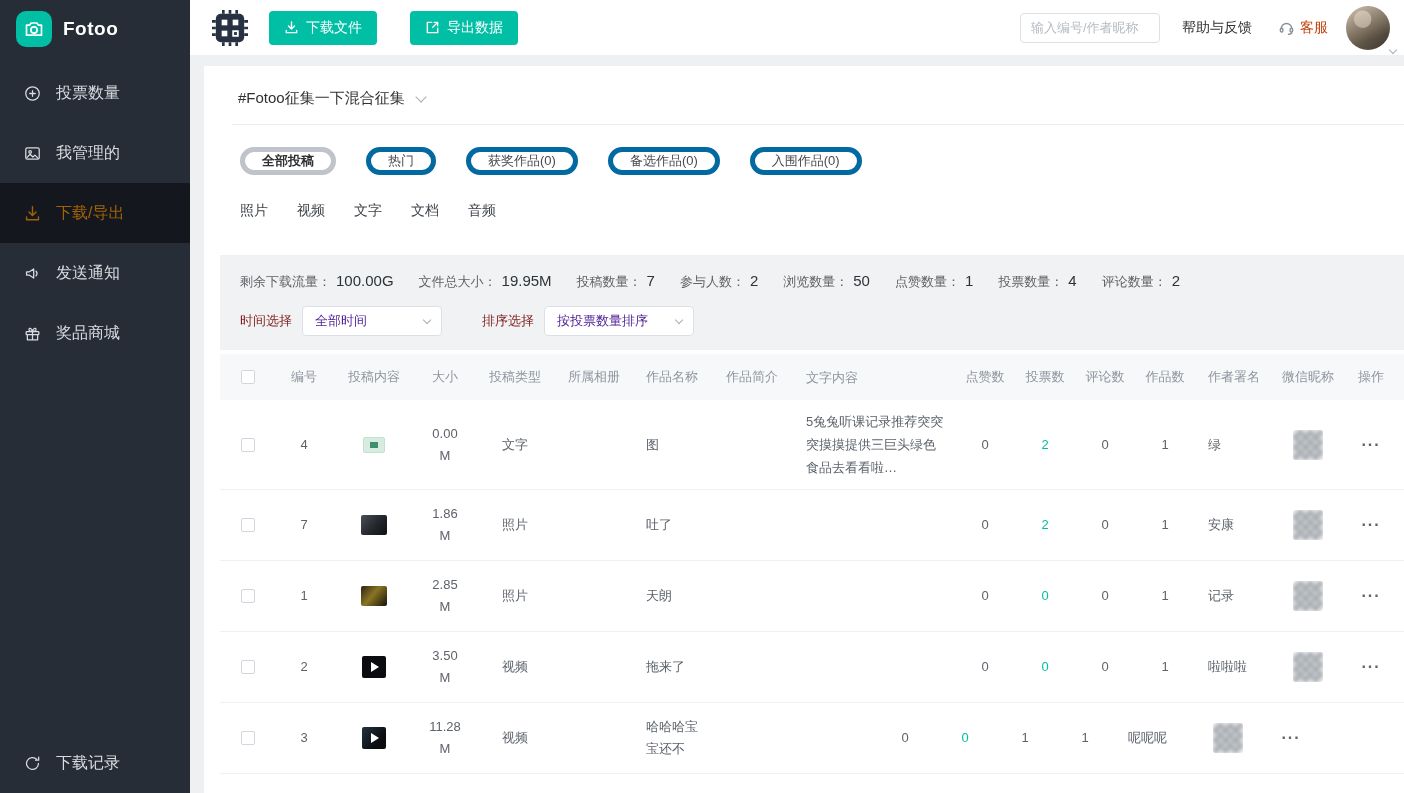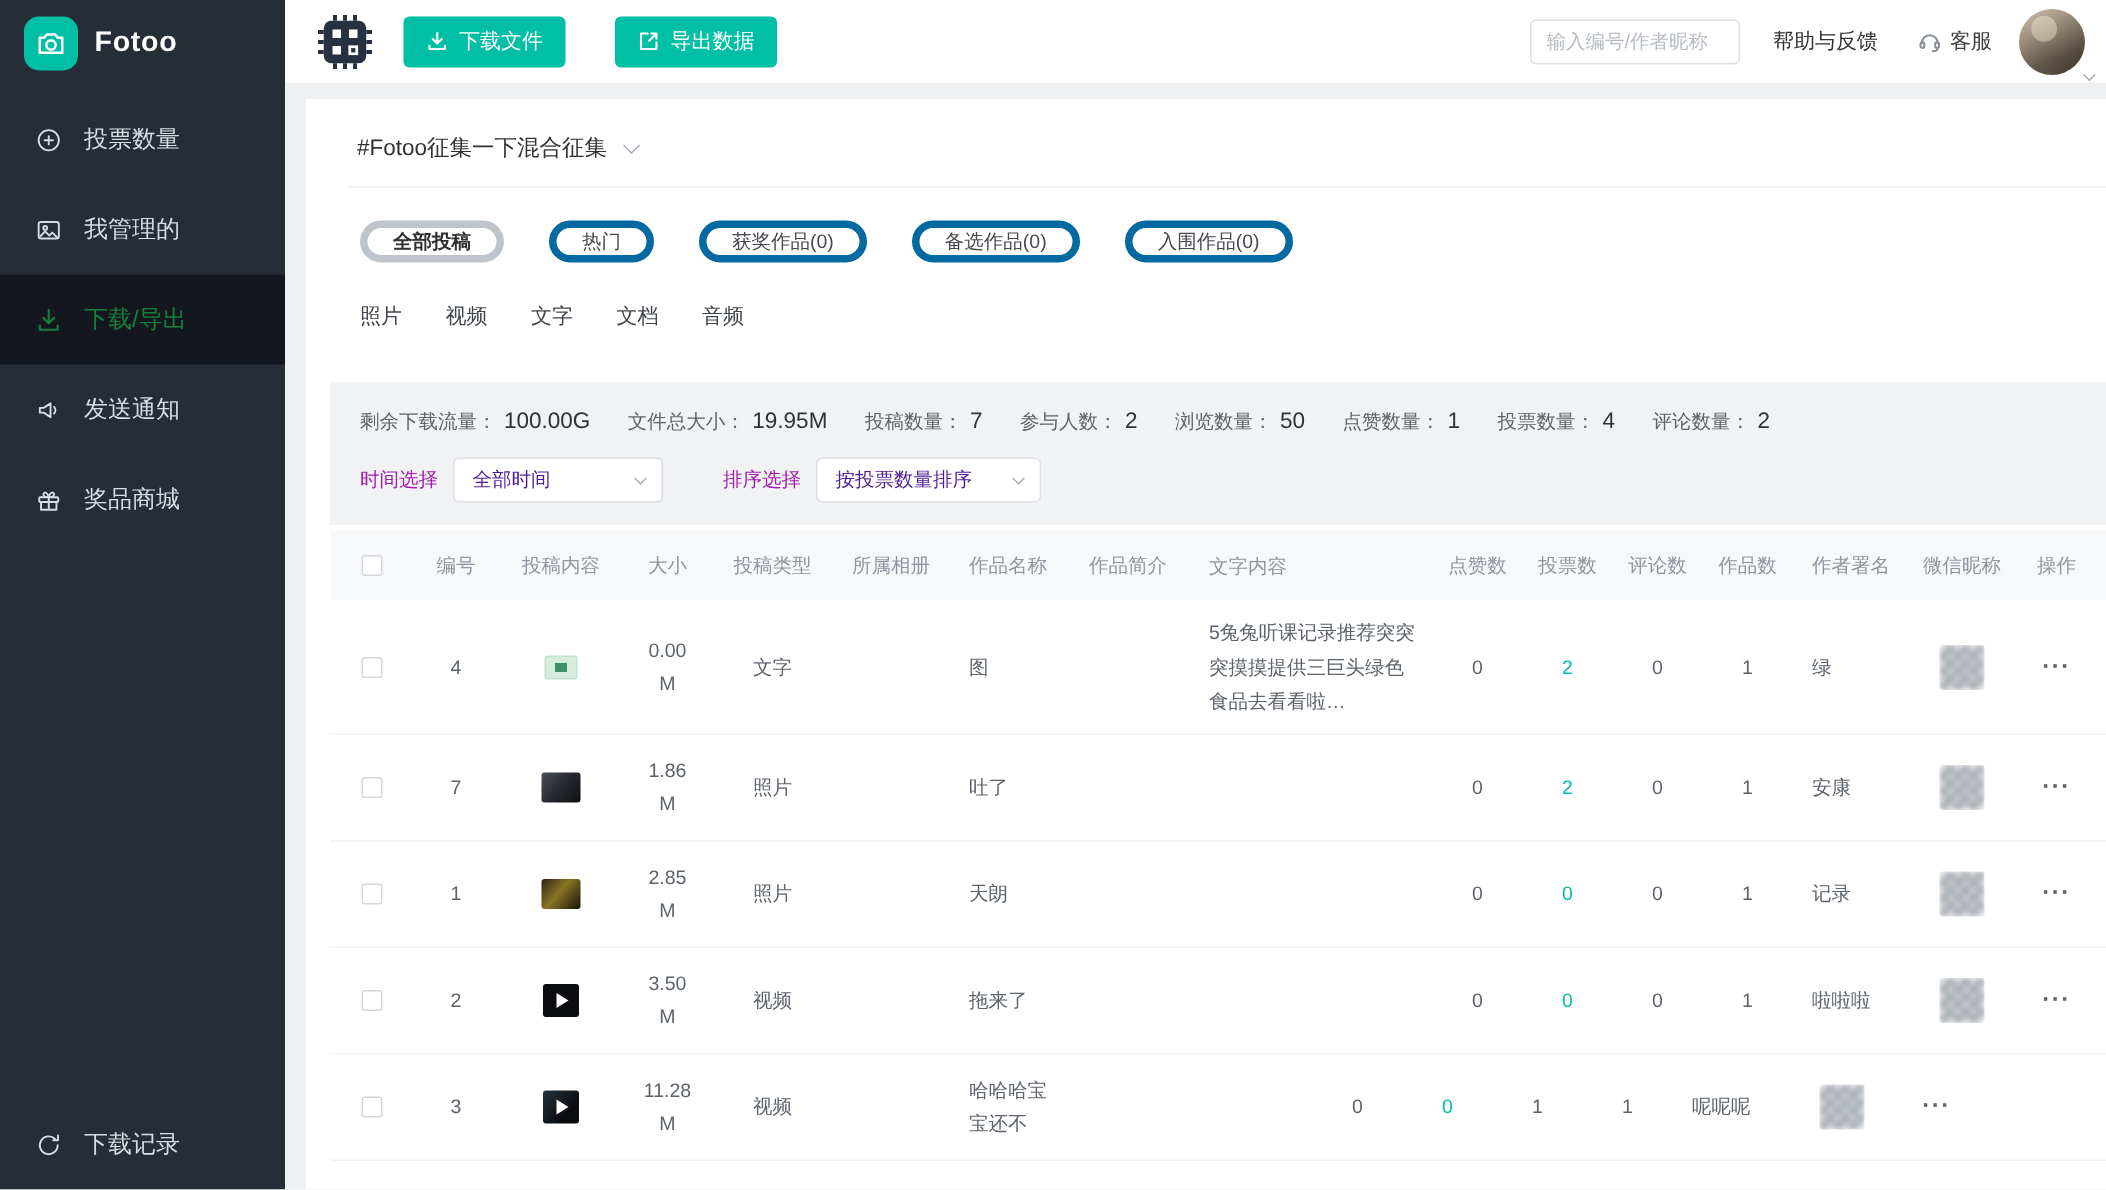--- a/index.html
+++ b/index.html
@@ -8,41 +8,41 @@
 
   
   .sidebar { position:absolute; left:0; top:0; width:190px; height:100%; background:#262d36; z-index:20; }
   .logo { display:flex; align-items:center; gap:11px; height:58px; padding:0 16px; }
   .logo-icon { width:36px; height:36px; border-radius:10px; background:var(--accent,#00bfa5);
     display:flex; align-items:center; justify-content:center; flex:0 0 auto; }
   .logo-text { color:#fff; font-size:19px; font-weight:bold; letter-spacing:.5px; }
   .nav { margin-top:5px; }
   .nav-item { height:60px; display:flex; align-items:center; gap:14px; padding-left:22px;
     color:#d8dce1; font-size:16px; cursor:pointer; }
-  .nav-item.active { background:#14181e; color:#15803d; }
+  .nav-item.active { background:#14181e; color:#a16207; }
   .nav-ic { width:20px; height:20px; display:flex; align-items:center; justify-content:center; }
   .nav-ic svg { width:19px; height:19px; }
   .sidebar-bottom { position:absolute; bottom:9px; left:0; width:100%; }
   .sidebar-bottom .nav-item { height:42px; }
 
   
   .topbar { position:absolute; left:190px; top:0; right:0; height:55px; background:#fff;
     display:flex; align-items:center; padding:0 8px 0 20px; z-index:10; }
   .chip-ic { width:40px; height:40px; margin-right:10px; flex:0 0 auto; }
   .btn-teal { display:inline-flex; align-items:center; gap:7px; height:34px; padding:0 15px;
     background:var(--accent,#00bfa5); color:#fff; border:none; border-radius:4px; font-size:14px;
     font-family:inherit; cursor:pointer; margin-right:33px; }
   .btn-teal:first-of-type { margin-left:9px; }
   .btn-ic { display:flex; } .btn-ic svg { width:15px; height:15px; }
   .top-spacer { flex:1; }
   .search-input { width:140px; height:30px; border:1px solid #dcdfe6; border-radius:4px;
     padding:0 10px; font-size:13px; color:#606266; font-family:inherit; margin-right:22px; }
   .search-input::placeholder { color:#b7bcc2; }
   .help-link { font-size:14px; color:#303133; margin-right:26px; cursor:pointer; white-space:nowrap; }
-  .support-link { display:flex; align-items:center; gap:5px; font-size:14px; color:#404040;
+  .support-link { display:flex; align-items:center; gap:5px; font-size:14px; color:#c2410c;
     margin-right:18px; cursor:pointer; white-space:nowrap; }
   .avatar-wrap { position:relative; width:44px; height:44px; margin-right:6px; }
   .avatar { width:44px; height:44px; border-radius:50%; overflow:hidden;
     background:radial-gradient(circle at 38% 30%, #d9c6ae 0 20%, transparent 22%),
                linear-gradient(140deg,#c9b49a,#8a7a66 55%,#4e463c); }
   .avatar-inner { width:100%; height:100%; filter:blur(1px);
     background:linear-gradient(160deg, rgba(255,255,255,.25), rgba(0,0,0,.25) 70%); }
   .avatar-chev { position:absolute; right:-6px; bottom:-3px; }
 
   
@@ -67,21 +67,21 @@
   .type-tabs { display:flex; gap:29px; margin:27px 0 0 36px; }
   .type-tab { font-size:14px; color:#3f444a; cursor:pointer; }
 
   .stats-bar { margin:35px 0 0 16px; width:calc(100% - 16px); height:95px; background:#f0f2f3;
     padding:17px 0 0 20px; }
   .stats-row { display:flex; align-items:baseline; gap:25px; flex-wrap:nowrap; }
   .stat { display:flex; align-items:baseline; white-space:nowrap; }
   .stat-label { font-size:13px; color:#606266; }
   .stat-value { font-size:15px; color:#2e3338; margin-left:5px; }
   .filters-row { display:flex; align-items:center; margin-top:15px; }
-  .filter-label { font-size:13px; color:#a21caf; margin-right:10px; }
+  .filter-label { font-size:13px; color:#7f1d1d; margin-right:10px; }
   .select { height:30px; background:#fff; border:1px solid #dcdfe6; border-radius:4px;
     display:flex; align-items:center; justify-content:space-between; padding:0 11px 0 12px;
     font-size:13px; color:#4c1d95; cursor:pointer; }
   .select .chev { margin-top:-3px; }
   .select.time { width:140px; margin-right:40px; }
   .select.sort { width:150px; }
 
   
   .table { margin:4px 0 0 16px; width:calc(100% - 16px); }
   .thead { display:flex; background:#f7f8fa; height:46px; }

